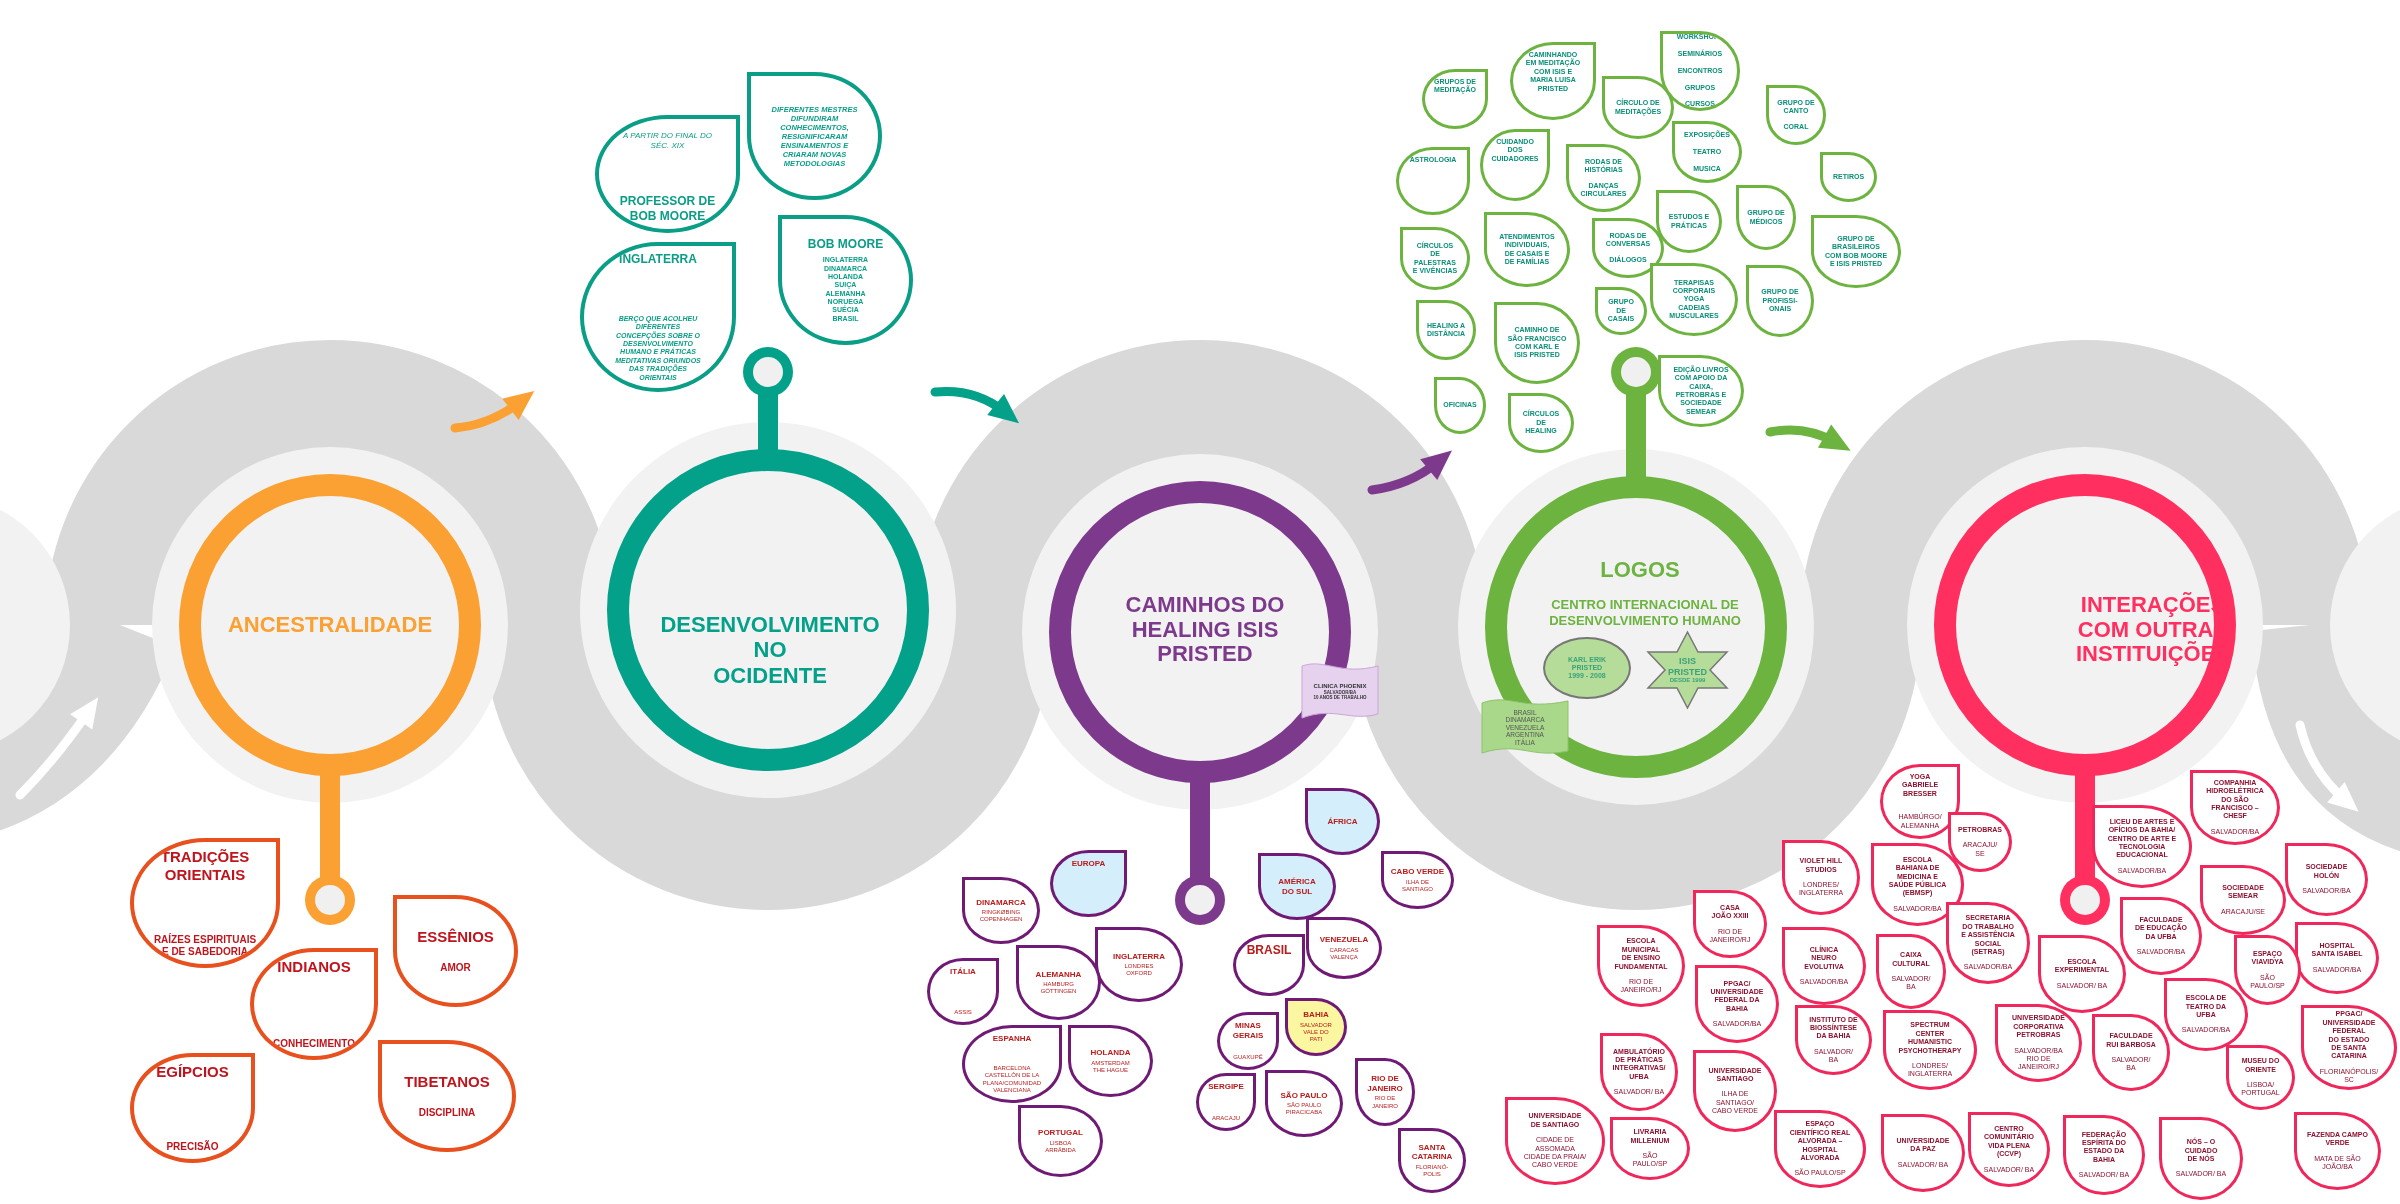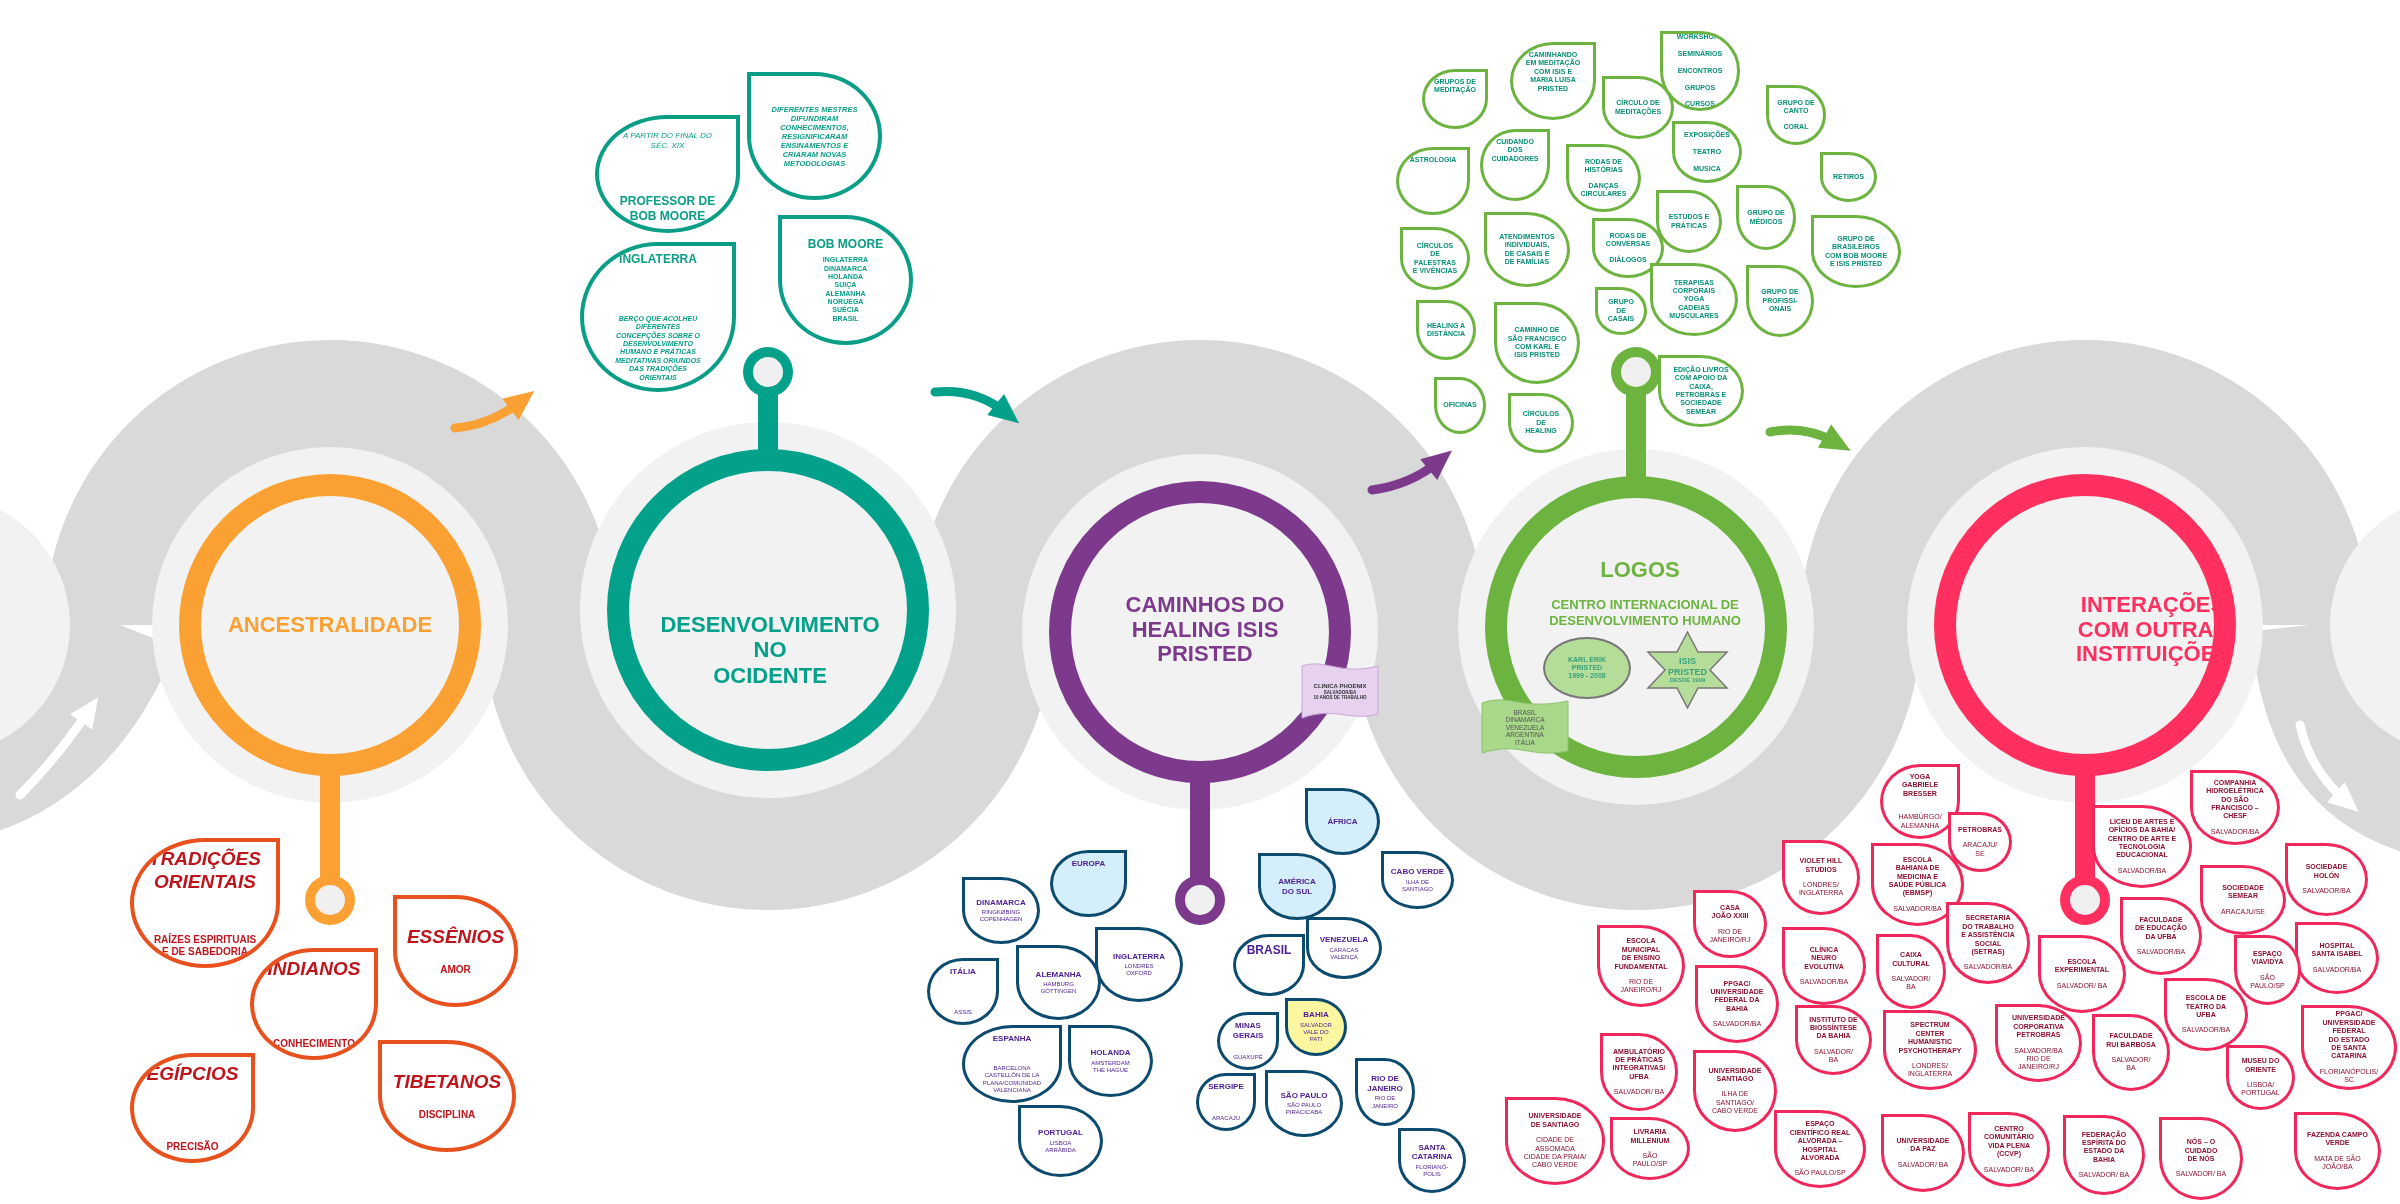--- a/index.html
+++ b/index.html
@@ -12,32 +12,32 @@
   .drop { position: absolute; box-sizing: border-box; background: #fff;
           display: flex; flex-direction: column; align-items: center; justify-content: center;
           text-align: center; padding: 6px; line-height: 1.2; overflow: hidden; }
   .drop .t { font-weight: bold; white-space: pre-line; }
   .drop .s { font-weight: bold; white-space: pre-line; margin-top: 6px; }
   .drop .l { font-weight: bold; white-space: pre-line; }
   .c-tl { border-radius: 0 50% 50% 50%; }
   .c-tr { border-radius: 50% 0 50% 50%; justify-content: space-between; }
 
   .orange { border: 4px solid #e8501e; color: #c0141c; }
-  .orange .t { font-size: 19px; font-style: italic; }
+  .orange .t { font-size: 15px; }
   .orange .s { font-size: 10px; margin-top: 16px; }
 
   .teal { border: 4px solid #0a9e87; color: #0a9e87; }
   .teal .t { font-size: 12px; }
   .teal .s { font-size: 8px; font-style: italic; }
 
   .green { border: 3px solid #6cb33f; color: #0a8f78; }
   .green .t { font-size: 7px; }
   .green .s { font-size: 7px; margin-top: 7px; }
 
-  .purple { border: 3px solid #0c4a6e; color: #4c1d95; }
+  .purple { border: 3px solid #701a75; color: #b91c1c; }
   .purple .t { font-size: 8px; }
   .purple .s { font-size: 6px; font-weight: normal; margin-top: 2px; }
   .purple.big .t { font-size: 12px; }
   .purple.blue { background: #d4eefb; }
   .purple.yellow { background: #fbf7a0; }
 
   .pink { border: 3px solid #f0275b; color: #8c1230; }
   .pink .t { font-size: 7px; }
   .pink .s { font-size: 7px; font-weight: normal; margin-top: 7px; }
 

